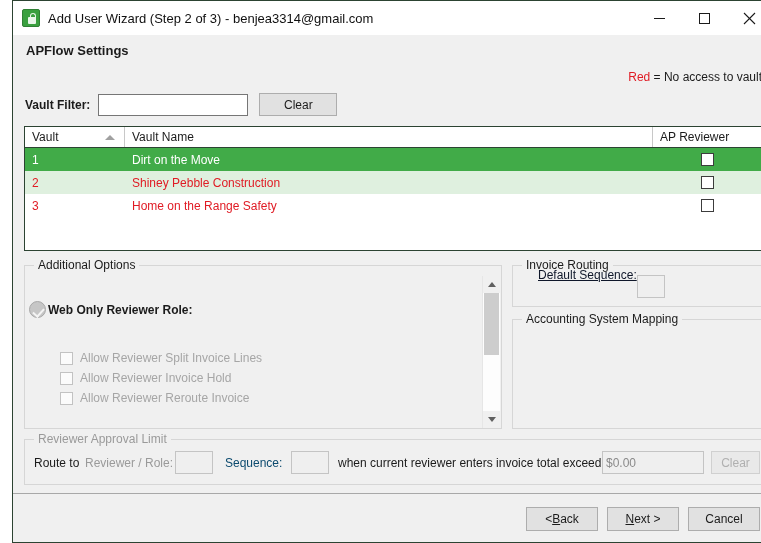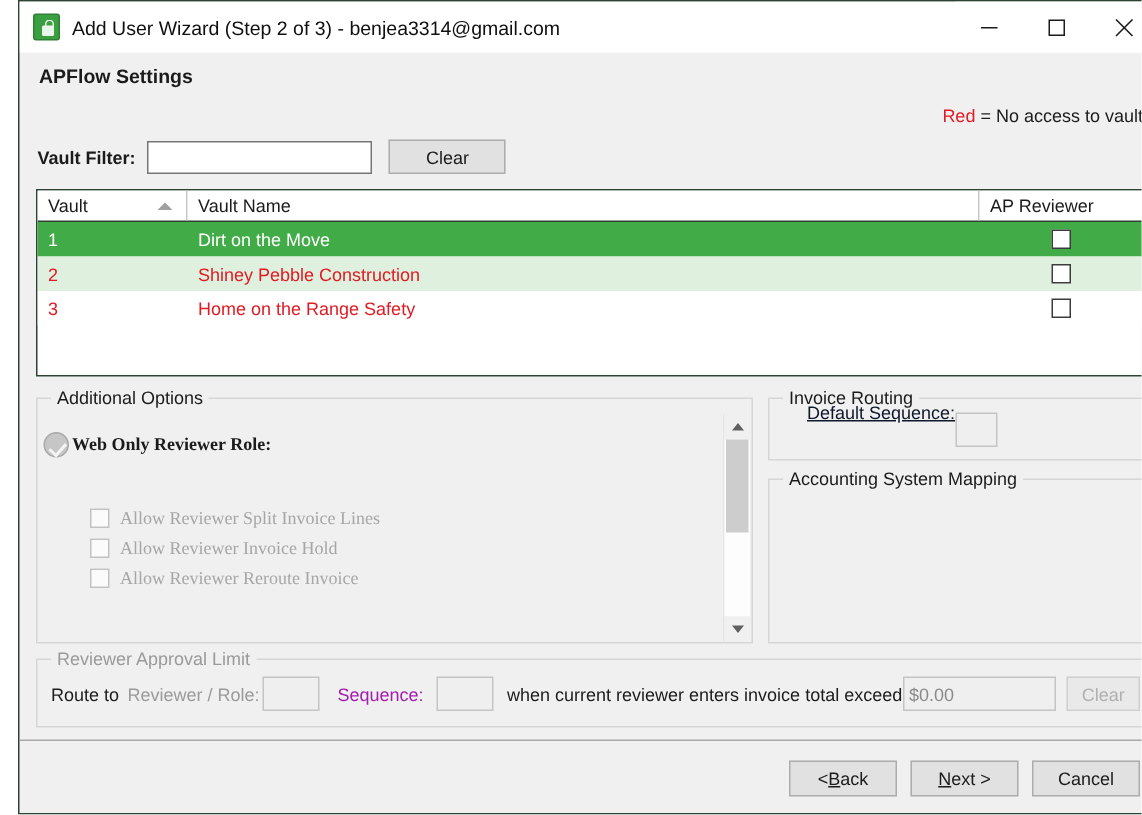--- a/index.html
+++ b/index.html
@@ -206,24 +206,23 @@
   .gb-title.dim { color: #9a9a9a; }
 
   #grp-additional { left: 11px; top: 264px; width: 478px; height: 164px; }
   #grp-invoice    { left: 499px; top: 264px; width: 295px; height: 42px; }
   #grp-mapping    { left: 499px; top: 318px; width: 251px; height: 110px; }
   #grp-approval   { left: 11px; top: 438px; width: 739px; height: 46px; }
 
   
   #opts-scrollarea {
     position: absolute;
-    left: 1px; top: 10px;
+    left: 1px; top: 23px;
     width: 416px; height: 152px;
     overflow: hidden;
-    font-family: Liberation Serif, serif;
   }
   #web-only-row {
     position: absolute;
     left: 3px; top: 12px;
     display: flex;
     align-items: center;
   }
   .circle-check {
     width: 17px; height: 17px;
     border-radius: 50%;
@@ -350,21 +349,21 @@
     background: #efefef;
     font-family: "Liberation Sans", sans-serif;
     font-size: 12px;
     padding: 0 3px;
     color: #6f6f6f;
   }
   #sequence-label {
     position: absolute;
     left: 200px; top: 16px;
     font-size: 12px;
-    color: #a21caf;
+    color: #0c4a6e;
   }
   #sequence-input {
     position: absolute;
     left: 266px; top: 11px;
     width: 38px; height: 23px;
     border: 1px solid #c4c4c4;
     background: #efefef;
     font-family: "Liberation Sans", sans-serif;
     font-size: 12px;
     padding: 0 3px;

